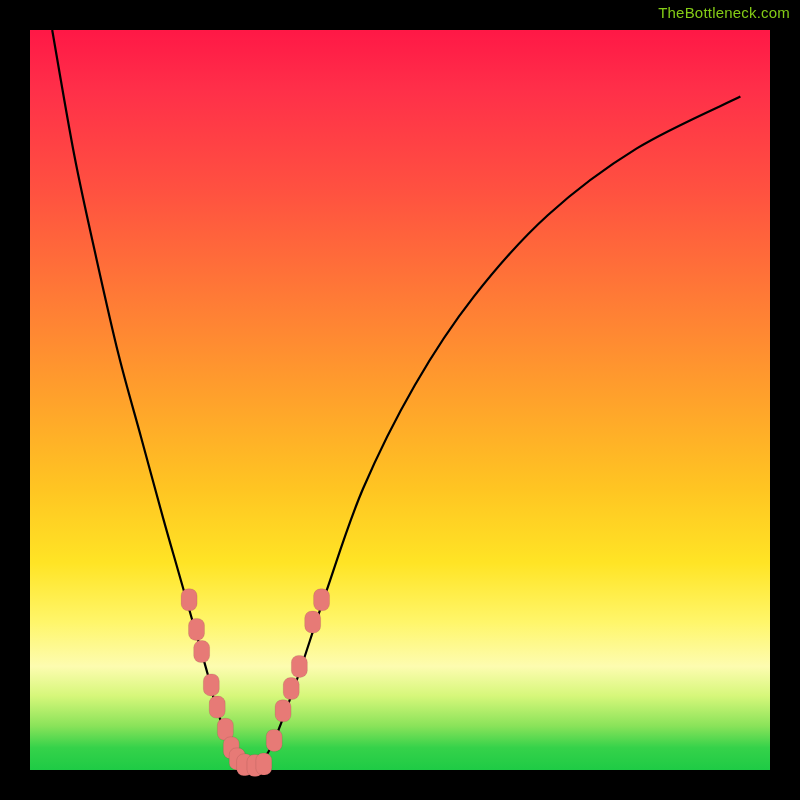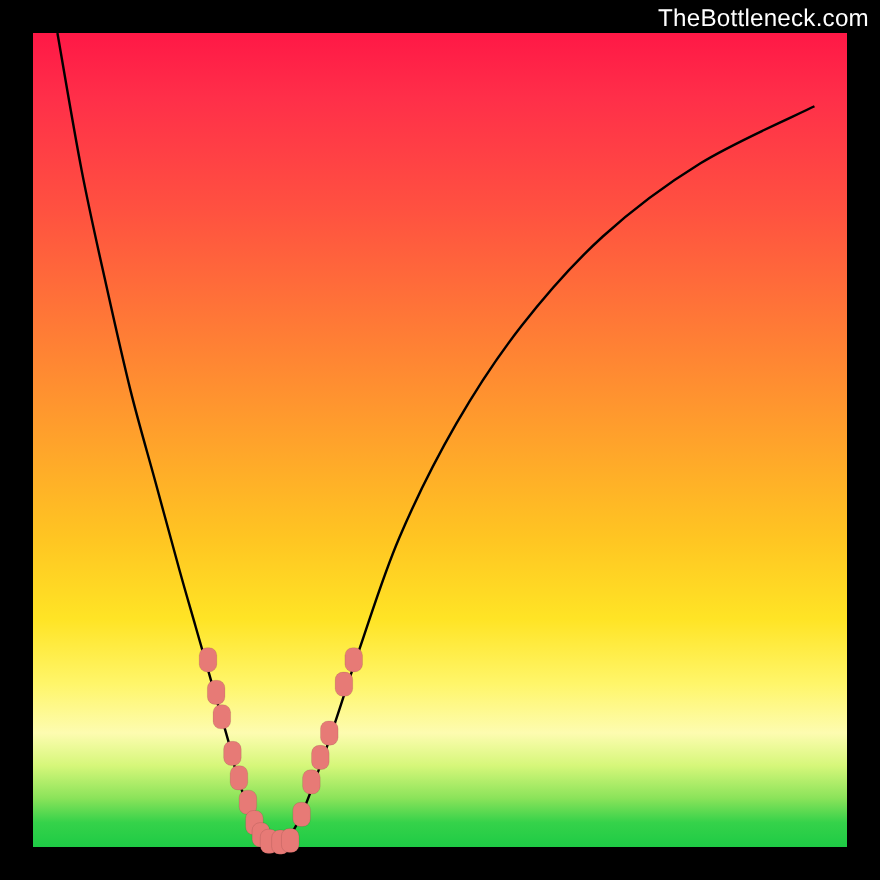--- a/index.html
+++ b/index.html
@@ -38,22 +38,22 @@
       #d6f77a 90%,
       #8be35a 94%,
       #35d24a 97%,
       #1ecb45 100%
     );
   }
   .watermark {
     position: absolute;
     top: 4px;
     right: 10px;
-    color: #ffffff;
-    font-size: 22px;
+    color: #84cc16;
+    font-size: 15px;
     font-weight: 500;
     letter-spacing: 0.2px;
     user-select: none;
   }
   svg.curves {
     position: absolute;
     left: 0;
     top: 0;
     width: 740px;
     height: 740px;

